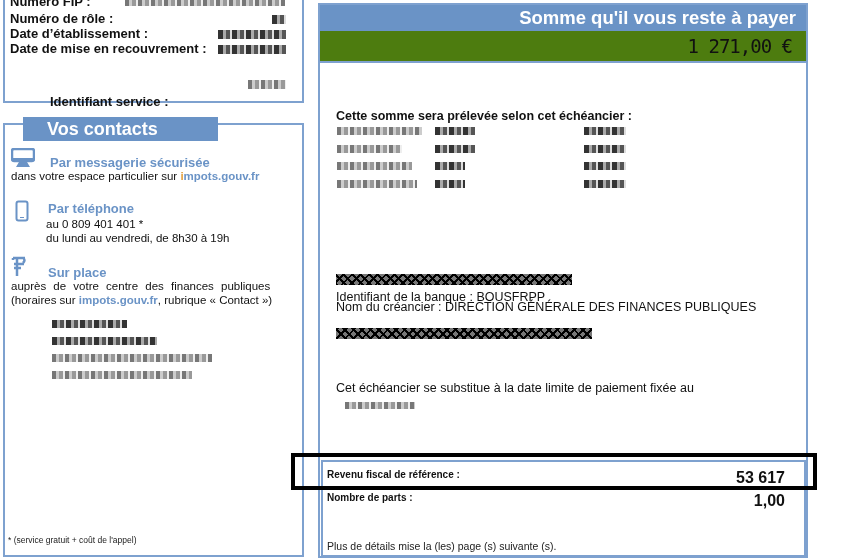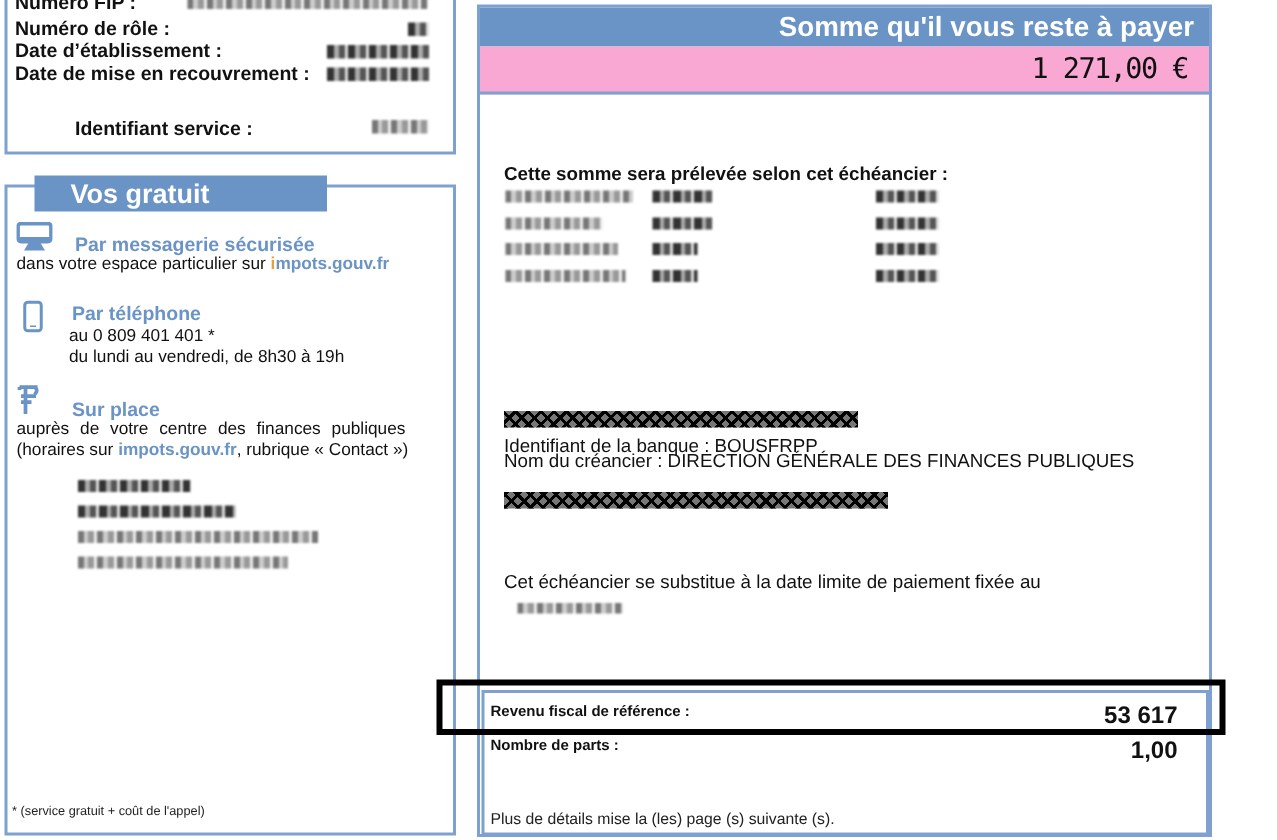--- a/index.html
+++ b/index.html
@@ -28,21 +28,21 @@
     .icon { position: absolute; color: #6a93c6; }
     .addr-line { position: absolute; left: 52px; height: 8px; }
     #footnote { position: absolute; left: 8px; top: 535px; font-size: 8.5px; color: #222; }
 
     
     #paybox { left: 318px; top: 3px; width: 490px; height: 555px; border-color: #7ea1cf; }
     #pay-header { position: absolute; left: 320px; top: 5px; width: 486px; height: 26px;
                   background: #6a93c6; color: #fff; font-weight: bold; font-size: 18.5px;
                   text-align: right; padding-right: 10px; line-height: 26px; }
     #pay-amount { position: absolute; left: 320px; top: 31px; width: 486px; height: 32px;
-                  background: #f9a8d4; border-bottom: 2px solid #7ea1cf; text-align: right;
+                  background: #4d7c0f; border-bottom: 2px solid #7ea1cf; text-align: right;
                   padding-right: 14px; font-size: 19px; line-height: 30px; color: #111;
                   font-family: "DejaVu Sans Mono", monospace; letter-spacing: -1px; }
     .r-text { position: absolute; left: 336px; font-size: 12.5px; white-space: nowrap; color: #111; }
     .bold { font-weight: bold; }
     .sched-cell { position: absolute; height: 8px; }
     .redacted { display: inline-block; vertical-align: middle; height: 11px;
                 background:
                   repeating-linear-gradient(45deg, #000 0 2px, transparent 2px 6px),
                   repeating-linear-gradient(-45deg, #000 0 2px, #777 2px 6px); }
 
@@ -61,25 +61,25 @@
 
 <div class="box" id="idbox"></div>
 <div class="id-row" style="top:-6px;">Numéro FIP :</div>
 <span class="id-val blur light" style="top:-3px; right:550px; width:160px; left:125px;"></span>
 <div class="id-row" style="top:11px;">Numéro de rôle :</div>
 <span class="blur" style="position:absolute; top:15px; left:272px; width:14px;"></span>
 <div class="id-row" style="top:26px;">Date d’établissement :</div>
 <span class="blur" style="position:absolute; top:30px; left:218px; width:68px;"></span>
 <div class="id-row" style="top:41px;">Date de mise en recouvrement :</div>
 <span class="blur" style="position:absolute; top:45px; left:218px; width:68px;"></span>
-<div class="id-row" style="top:78px;padding-left:40px;">Identifiant service :</div>
+<div class="id-row" style="top:94px;padding-left:40px;">Identifiant service :</div>
 <span class="blur light" style="position:absolute; top:80px; left:248px; width:38px;"></span>
 
 <div class="box" id="contacts"></div>
-<div id="contacts-title">Vos gratuit</div>
+<div id="contacts-title">Vos contacts</div>
 
 <div class="icon" style="left:11px; top:148px;">
   <svg width="24" height="20" viewBox="0 0 24 20">
       <rect x="1" y="1" width="22" height="12" rx="2" fill="none" stroke="#6a93c6" stroke-width="2.5"></rect>
       <rect x="2" y="10" width="20" height="4" fill="#6a93c6"></rect>
       <path d="M8 14 L16 14 L19 19 L5 19 Z" fill="#6a93c6"></path>
     </svg>
 </div>
 <div class="c-head" style="left:50px; top:155px;">Par messagerie sécurisée</div>
 <div class="c-text" style="left:11px; top:170px;"><span>dans votre espace particulier sur </span><a class="link"><span class="i">i</span><span>mpots.gouv.fr</span></a></div>

